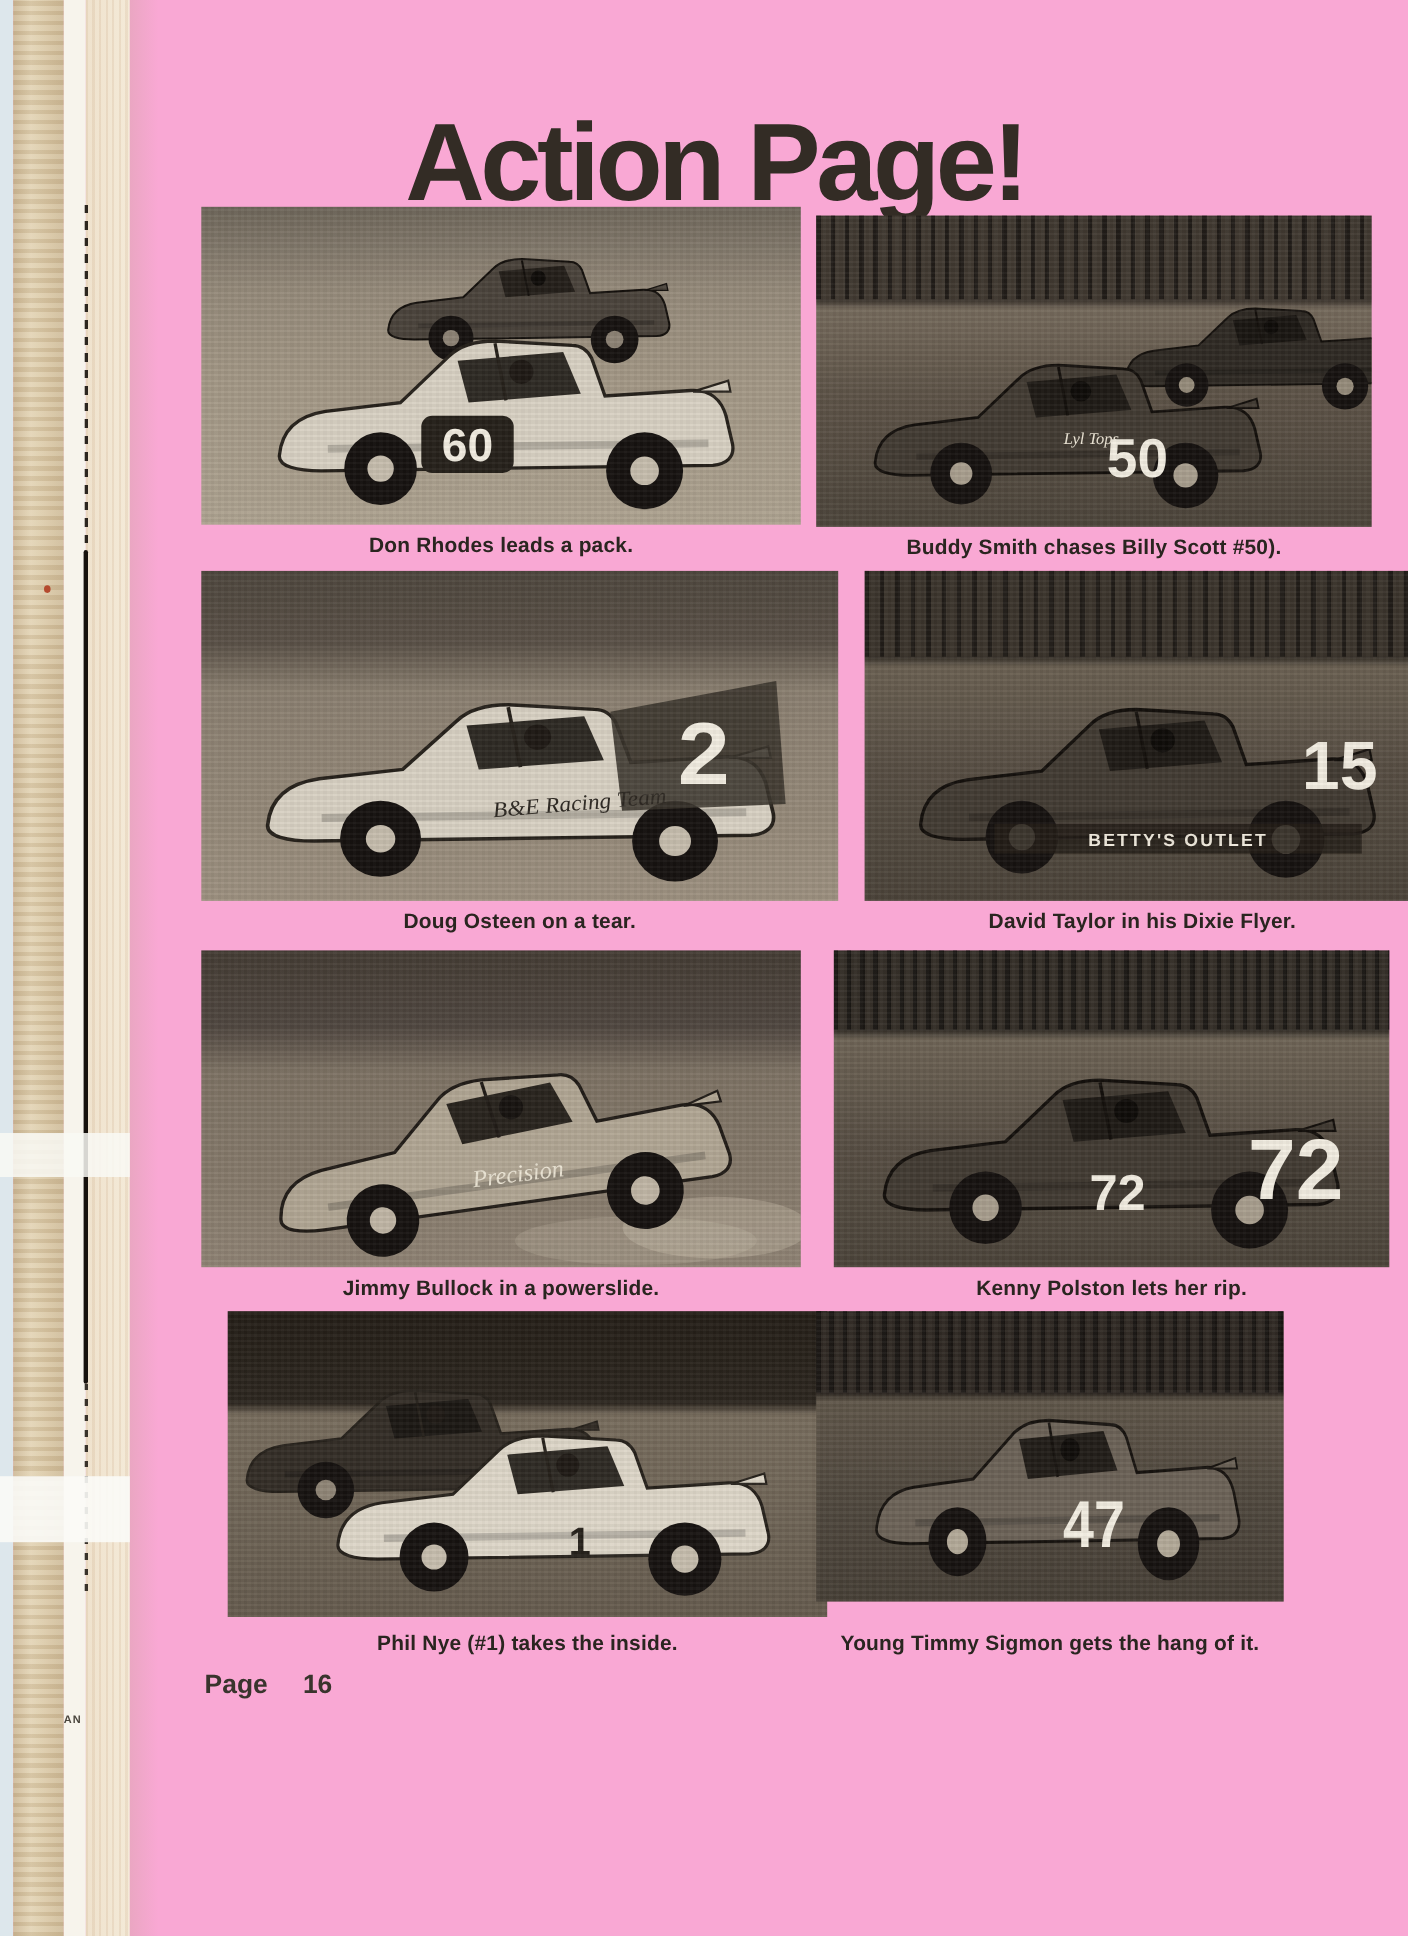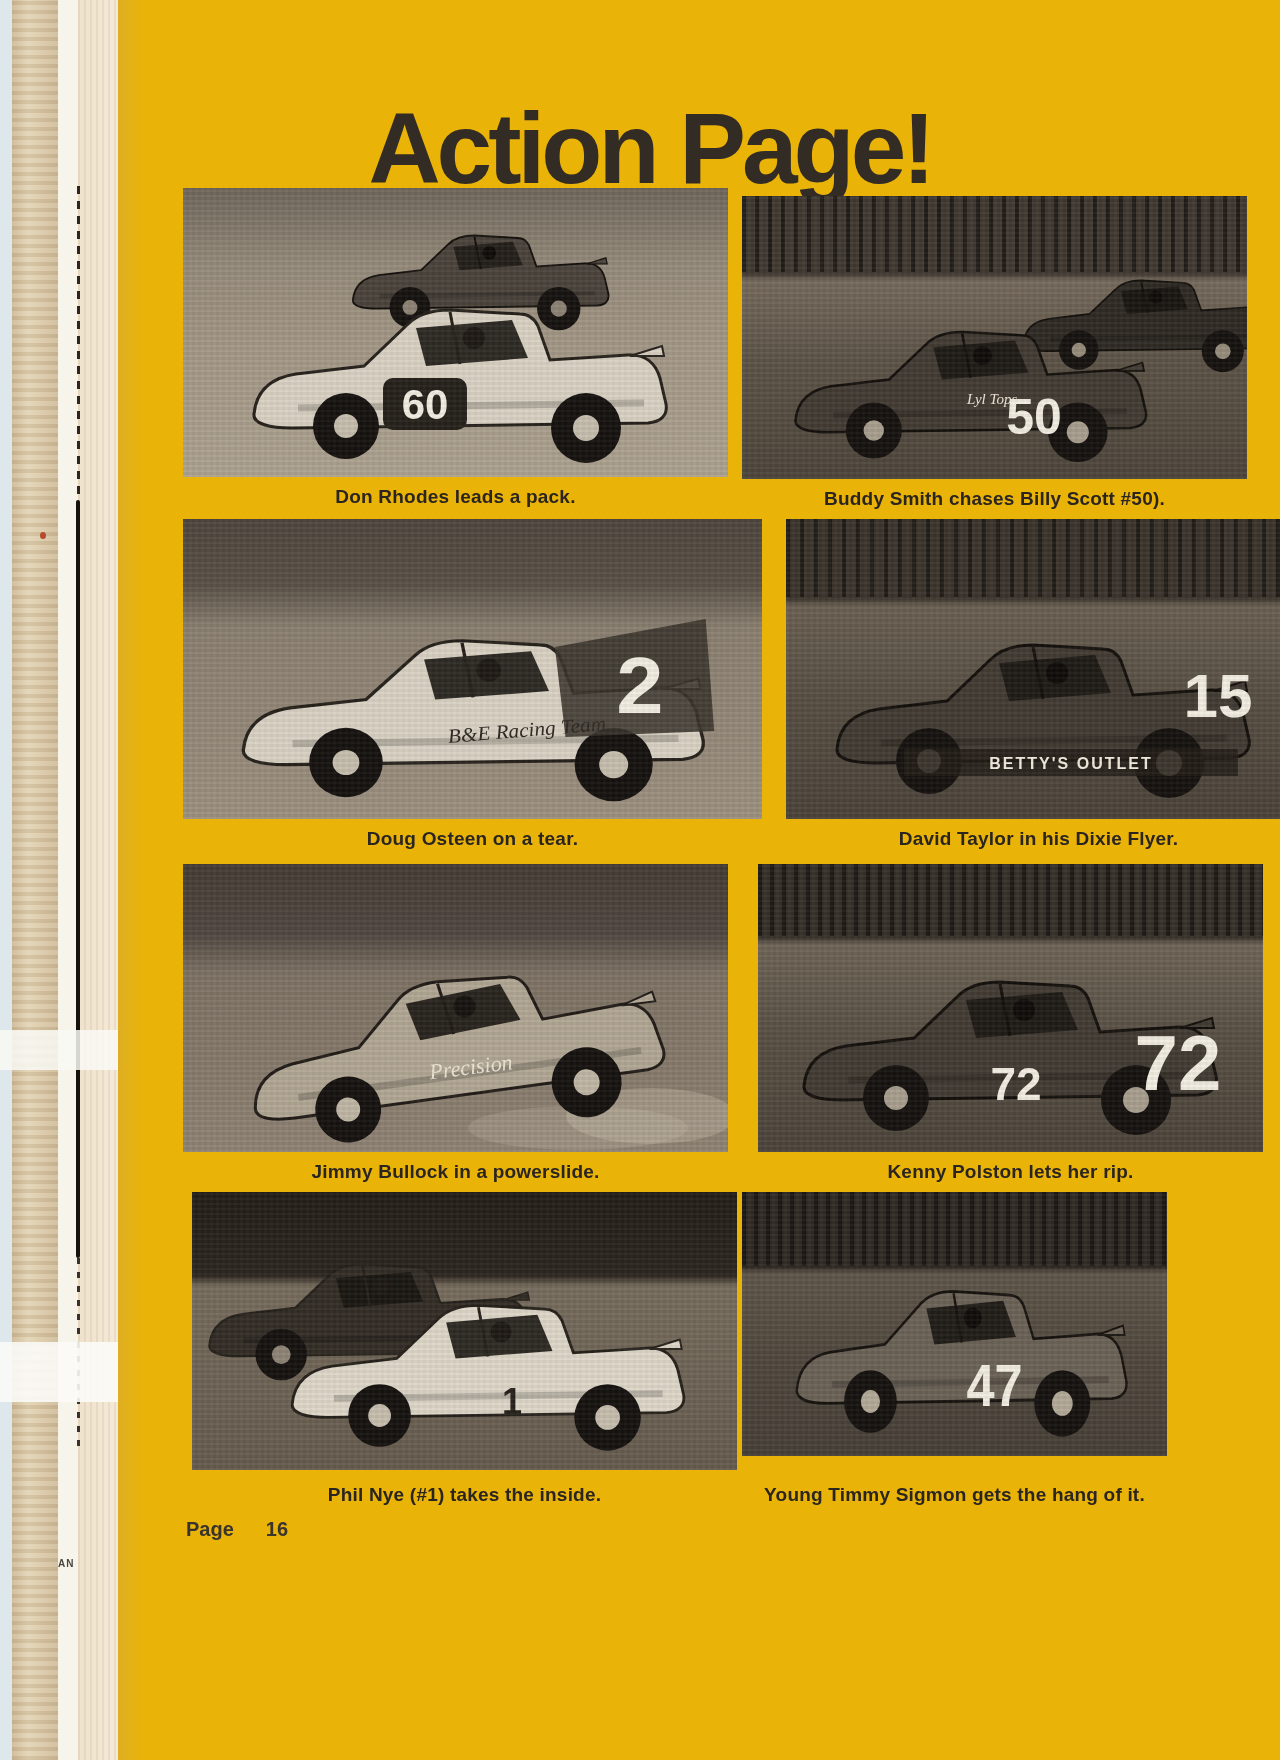--- a/index.html
+++ b/index.html
@@ -1,20 +1,20 @@
 <!DOCTYPE html>
 <html><head>
 <meta charset="utf-8">
 <style>
   html,body{margin:0;padding:0;}
   body{
     width:1280px;height:1760px;position:relative;overflow:hidden;
     background:#f3f4f1;font-family:"Liberation Sans",sans-serif;
   }
-  .scan{position:absolute;inset:0;background:#eab308;}
+  .scan{position:absolute;inset:0;background:#f9a8d4;}
 
   
   .edge-blue{position:absolute;left:0;top:0;width:12px;height:1760px;background:#dde7ec;}
   .edge-tan{position:absolute;left:12px;top:0;width:46px;height:1760px;
     background:
       repeating-linear-gradient(0deg, rgba(140,110,70,.14) 0 4px, rgba(255,255,255,.08) 4px 9px),
       linear-gradient(90deg,#cdb997,#e3d4b5 35%,#d9c7a5 70%,#cfbc9a);}
   .edge-white{position:absolute;left:58px;top:0;width:20px;height:1760px;background:#f7f4ec;}
   .edge-cream{position:absolute;left:78px;top:0;width:40px;height:1760px;
     background:
@@ -68,21 +68,21 @@
   .car-dark{--body:#423b33;--win:#1f1b16;--hub:#a89e8e;--line:#14100c;--driver:#0f0c09;}
   .car-mid{--body:#b1a694;--win:#29241e;--hub:#c0b6a5;--line:#211c17;--driver:#171310;}
   .car-middark{--body:#6b6257;--win:#211d18;--hub:#b3a998;--line:#17130f;--driver:#100d0a;}
   .num{font-family:"Liberation Sans",sans-serif;font-weight:bold;fill:#f2ede1;}
   .num-dark{fill:#26211b;}
   .sponsor{font-family:"Liberation Serif",serif;font-style:italic;fill:#ece5d5;}
   .sponsor-dark{fill:#2e2923;}
   .sponsor-caps{font-family:"Liberation Sans",sans-serif;font-weight:bold;fill:#efe9dc;letter-spacing:2px;}
 
   
-  .footer{position:absolute;left:186px;top:1518px;font-size:20px;font-weight:bold;color:#39342d;}
+  .footer{position:absolute;left:186px;top:1518px;font-size:24px;font-weight:bold;color:#39342d;}
   .footer .pnum{margin-left:32px;}
   .edge-note{position:absolute;left:58px;top:1558px;font-size:10px;font-weight:bold;color:#4b463e;letter-spacing:1px;}
 </style>
 </head>
 <body>
 
 <svg width="0" height="0" style="position:absolute" aria-hidden="true">
   <defs>
     <g id="carL">
       <path fill="var(--body,#ccc)" stroke="var(--line,#26211b)" stroke-width="3" d="M16,158 C18,136 32,122 58,118 L126,110 L170,68 C180,58 194,54 212,54 L282,58 C290,58 296,62 300,70 L312,104 L390,99 C408,98 418,108 422,122 L428,148 C430,160 422,166 410,167 L54,172 C32,172 15,168 16,158 Z"></path>
@@ -185,21 +185,21 @@
     <div class="photo p6 car-dark" style="height:288px;">
       <svg viewBox="0 0 505 288" preserveAspectRatio="none">
         <use href="#carL" transform="translate(30,64) scale(1.0)"></use>
         <text class="num" x="258" y="236" font-size="46" text-anchor="middle">72</text>
         <text class="num" x="420" y="226" font-size="78" text-anchor="middle">72</text>
       </svg>
     </div>
     <figcaption class="caption">Kenny Polston lets her rip.</figcaption>
   </figure>
 
-  <figure style="left:168px;top:1192px;width:545px;padding-left:24px;">
+  <figure style="left:183px;top:1192px;width:545px;padding-left:24px;">
     <div class="photo p7 car-light" style="height:278px;">
       <svg viewBox="0 0 545 278" preserveAspectRatio="none">
         <g style="--body:#332d26;--win:#1b1713;--hub:#8f8576">
           <use href="#carL" transform="translate(5,30) scale(0.78)"></use>
         </g>
         <g style="--body:#ddd6c8">
           <use href="#carL" transform="translate(85,62) scale(0.95)"></use>
         </g>
         <text class="num num-dark" x="320" y="222" font-size="36" text-anchor="middle">1</text>
       </svg>

